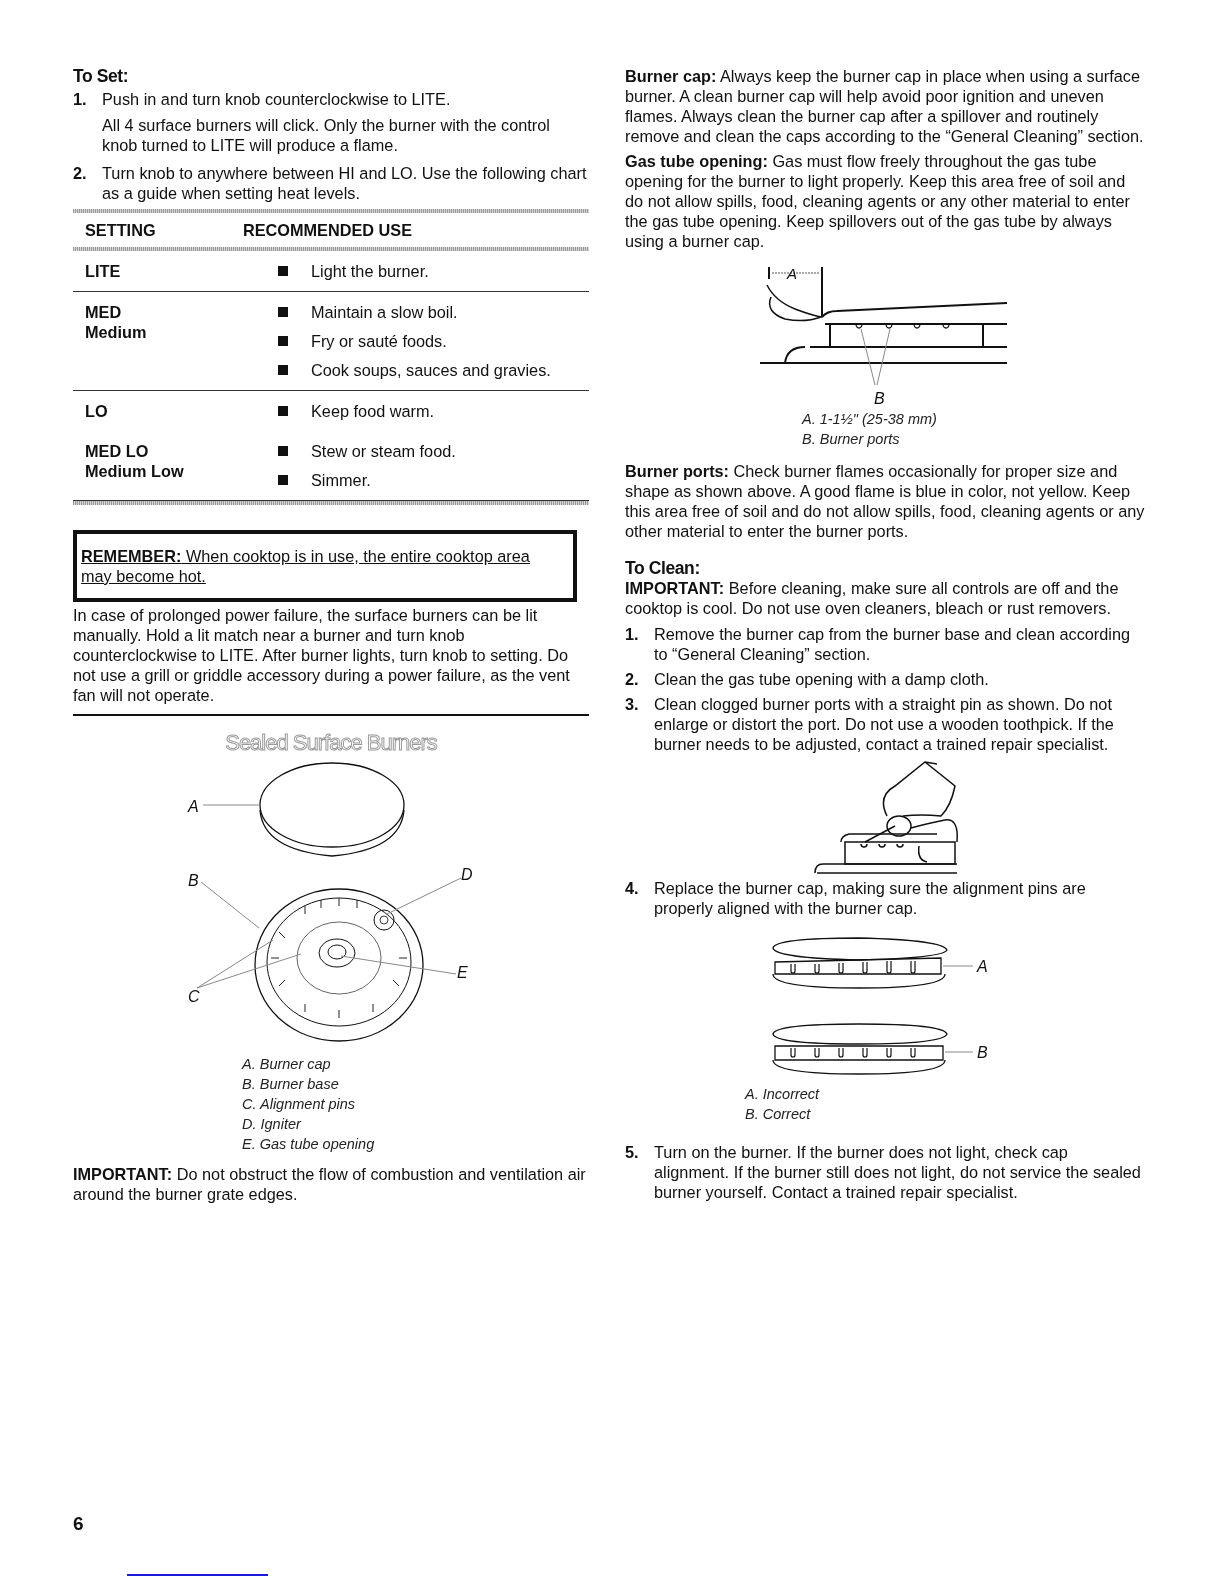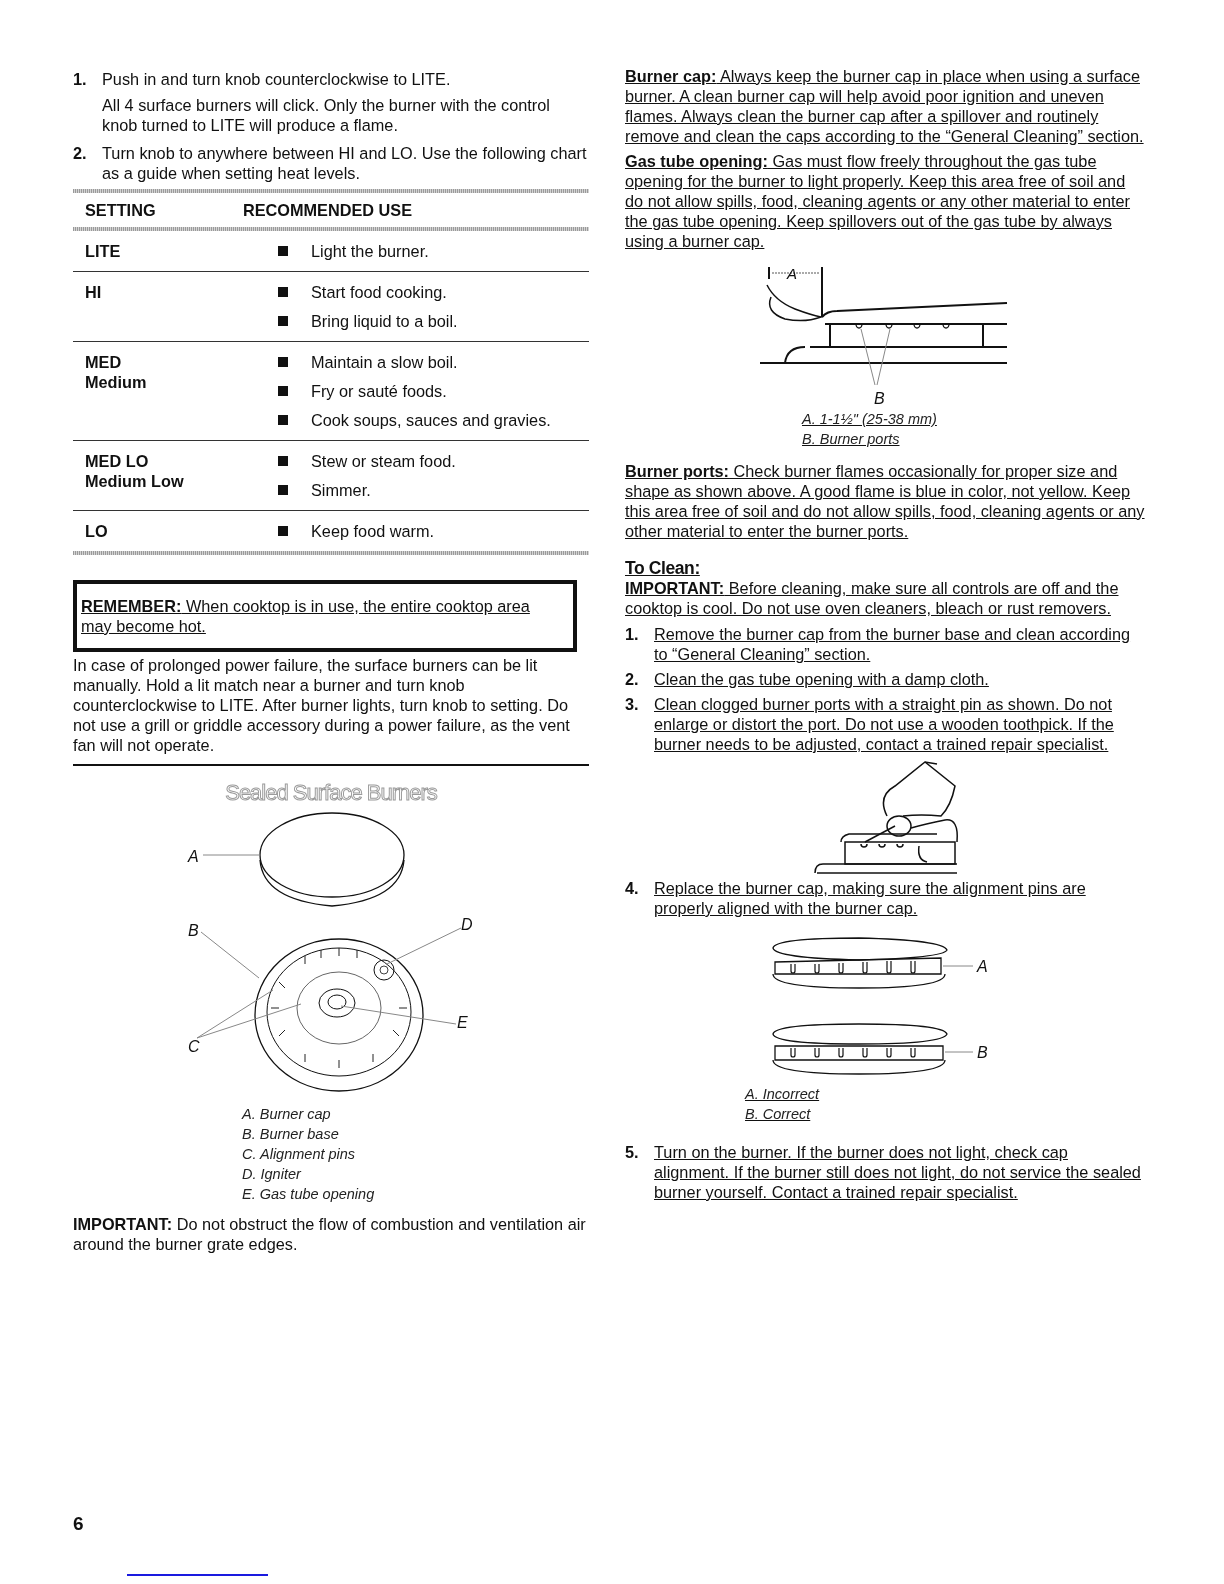--- a/index.html
+++ b/index.html
@@ -1,20 +1,20 @@
 <!DOCTYPE html>
 <html><head>
 <meta charset="utf-8">
 <style>
   html, body { margin: 0; padding: 0; background: #ffffff; }
   body { width: 1224px; height: 1584px; position: relative; overflow: hidden;
          font-family: "Liberation Sans", sans-serif; color: #111; }
   .col { position: absolute; top: 66px; }
   .left { left: 73px; width: 516px; }
-  .right { left: 625px; width: 520px; text-decoration: underline; }
+  .right { left: 625px; width: 520px; }
   .h-sub { font-weight: bold; font-size: 17.5px; letter-spacing: -0.4px; line-height: 20px; margin: 0; }
   p, .txt { font-size: 16.3px; line-height: 20px; margin: 0; }
   b { font-weight: bold; }
   .ol-item { position: relative; padding-left: 29px; font-size: 16.3px; line-height: 20px; }
   .ol-num { position: absolute; left: 0; top: 0; font-weight: bold; }
   .hatch { height: 4px; background: repeating-linear-gradient(90deg, #9a9a9a 0 1px, #d4d4d4 1px 2px); }
   table.settings { width: 100%; border-collapse: collapse; font-size: 16.3px; }
   table.settings td { vertical-align: top; padding: 0; }
   .set-head td { font-weight: bold; height: 34px; vertical-align: middle !important; padding-left: 12px !important; }
   .set-row { border-bottom: 1.5px solid #333; }
@@ -30,20 +30,21 @@
                    -webkit-text-stroke: 1px #9b9b9b; font-weight: normal; margin: 0; }
   .caption { font-style: italic; font-size: 14.5px; line-height: 20px; color: #222; }
   .fig { display: block; }
   .page-number { position: absolute; left: 73px; top: 1513px; font-weight: bold; font-size: 19px; }
   .blue-line { position: absolute; left: 127px; top: 1574px; width: 141px; height: 2px; background: #1a1adf; }
 </style>
 </head>
 <body>
 
 <div class="col left">
+  <h3 class="h-sub">To Set:</h3>
 
   <div class="ol-item" style="margin-top:3px">
     <span class="ol-num">1.</span>
     <div>Push in and turn knob counterclockwise to LITE.</div>
     <div style="margin-top:6px">All 4 surface burners will click. Only the burner with the control knob turned to LITE will produce a flame.</div>
   </div>
   <div class="ol-item" style="margin-top:8px">
     <span class="ol-num">2.</span>
     <div>Turn knob to anywhere between HI and LO. Use the following chart as a guide when setting heat levels.</div>
   </div>
@@ -64,54 +65,45 @@
           <tr class="set-row">
         <td class="set-name">
               <div>LITE</div>
             </td>
         <td class="uses">
           <div class="use"><span class="bullet"></span><span>Light the burner.</span></div>
         </td>
       </tr>
       <tr class="set-row">
         <td class="set-name">
-              <div>HI</div>
-            </td>
-        <td class="uses">
-          <div class="use"><span class="bullet"></span><span>Start food cooking.</span></div>
-          <div class="use"><span class="bullet"></span><span>Bring liquid to a boil.</span></div>
-        </td>
-      </tr>
-      <tr class="set-row">
-        <td class="set-name">
               <div>MED</div>
               <div>Medium</div>
             </td>
         <td class="uses">
           <div class="use"><span class="bullet"></span><span>Maintain a slow boil.</span></div>
           <div class="use"><span class="bullet"></span><span>Fry or sauté foods.</span></div>
           <div class="use"><span class="bullet"></span><span>Cook soups, sauces and gravies.</span></div>
         </td>
       </tr>
+      <tr class="set-row last">
+        <td class="set-name">
+              <div>LO</div>
+            </td>
+        <td class="uses">
+          <div class="use"><span class="bullet"></span><span>Keep food warm.</span></div>
+        </td>
+      </tr>
       <tr class="set-row">
         <td class="set-name">
               <div>MED LO</div>
               <div>Medium Low</div>
             </td>
         <td class="uses">
           <div class="use"><span class="bullet"></span><span>Stew or steam food.</span></div>
           <div class="use"><span class="bullet"></span><span>Simmer.</span></div>
-        </td>
-      </tr>
-      <tr class="set-row last">
-        <td class="set-name">
-              <div>LO</div>
-            </td>
-        <td class="uses">
-          <div class="use"><span class="bullet"></span><span>Keep food warm.</span></div>
         </td>
       </tr>
     </tbody>
       </table>
     <div class="hatch"></div>
   </div>
 
   <div class="remember">
     <p><b>REMEMBER:</b><span> When cooktop is in use, the entire cooktop area may become hot.</span></p>
   </div>

